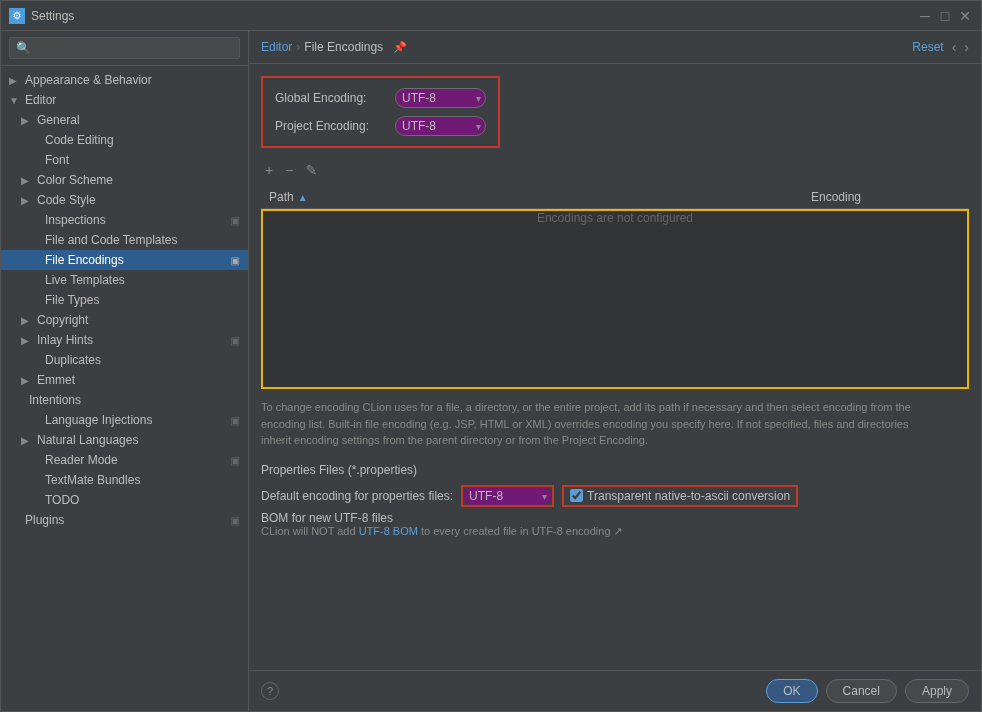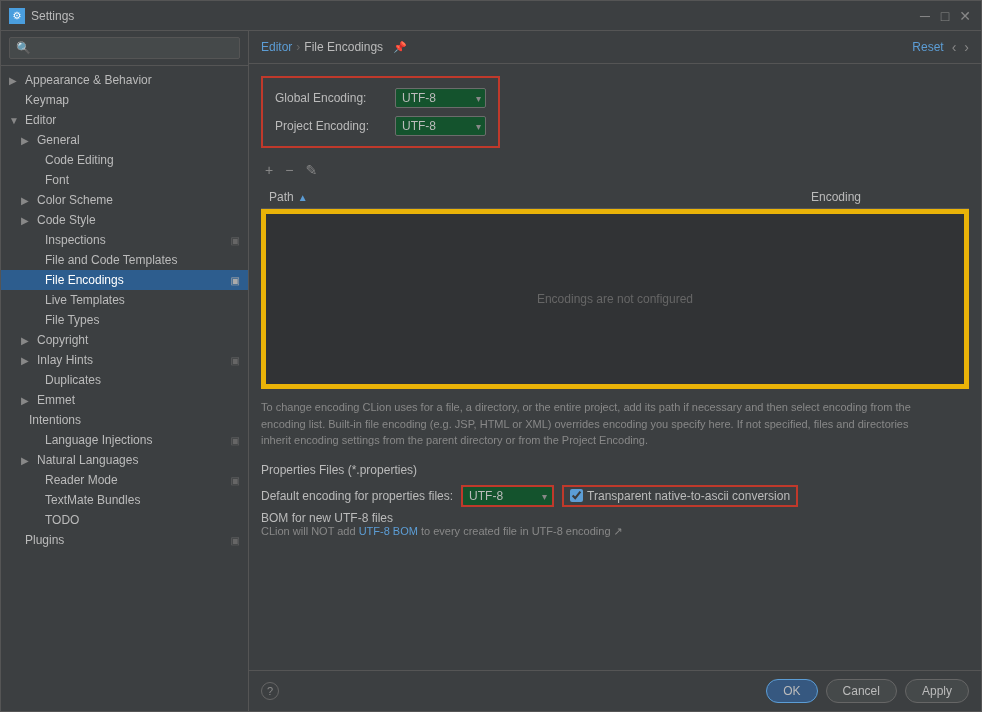--- a/index.html
+++ b/index.html
@@ -39,33 +39,33 @@
     .breadcrumb-pin { margin-left: 6px; color: #666; font-size: 11px; }
     .header-actions { display: flex; gap: 8px; align-items: center; }
     .reset-btn { color: #5c9dd5; cursor: pointer; font-size: 12px; background: none; border: none; }
     .nav-btn { color: #888; cursor: pointer; font-size: 14px; background: none; border: none; }
     .nav-btn:disabled { color: #555; cursor: default; }
 
     .main-content { flex: 1; overflow-y: auto; padding: 12px; }
     .encoding-row { display: flex; align-items: center; margin-bottom: 8px; }
     .encoding-row:last-child { margin-bottom: 0; }
     .encoding-label { color: #bbbbbb; font-size: 12px; width: 120px; }
-    .encoding-select { background: #14532d; border: 1px solid #6c6c6c; color: #bbbbbb; padding: 2px 20px 2px 6px; font-size: 12px; appearance: none; -webkit-appearance: none; cursor: pointer; position: relative; outline: none; border-radius: 2px; min-width: 80px; }
+    .encoding-select { background: #701a75; border: 1px solid #6c6c6c; color: #bbbbbb; padding: 2px 20px 2px 6px; font-size: 12px; appearance: none; -webkit-appearance: none; cursor: pointer; position: relative; outline: none; border-radius: 10px; min-width: 80px; }
     .select-wrapper { position: relative; display: inline-block; }
     .select-wrapper::after { content: '▾'; position: absolute; right: 5px; top: 50%; transform: translateY(-50%); color: #888; pointer-events: none; font-size: 10px; }
 
     .toolbar-row { display: flex; align-items: center; gap: 4px; margin-bottom: 6px; }
     .toolbar-btn { background: none; border: none; color: #888; cursor: pointer; font-size: 14px; padding: 2px 4px; }
 
     .table-header { display: flex; background: #3c3f41; border-bottom: 1px solid #555; padding: 4px 8px; }
     .table-col-path { flex: 1; color: #bbbbbb; font-size: 12px; display: flex; align-items: center; gap: 4px; }
     .table-col-encoding { width: 150px; color: #bbbbbb; font-size: 12px; }
     .sort-arrow { color: #5c9dd5; font-size: 10px; }
 
-    .table-body { height: 180px; background: #313335; display: flex; align-items: center; justify-content: center; border: 5px solid #eab308; }
+    .table-body { height: 180px; background: #313335; display: flex; justify-content: center; border: 2px solid #eab308; }
     .empty-text { color: #666; font-size: 12px; }
 
     .description-text { font-size: 11px; color: #888888; line-height: 1.5; margin: 10px 0 14px 0; max-width: 680px; }
 
     .section-title { color: #bbbbbb; font-size: 12px; margin-bottom: 8px; }
 
     .props-row { display: flex; align-items: center; gap: 8px; margin-bottom: 0; flex-wrap: wrap; }
     .props-label { color: #bbbbbb; font-size: 12px; }
 
     .checkbox-wrapper { display: flex; align-items: center; gap: 4px; border: 2px solid #c0392b; padding: 2px 6px; }
@@ -119,24 +119,20 @@
       <div class="search-box">
         <input type="text" class="search-input" placeholder="🔍" style="">
       </div>
       <div class="tree">
 
         <div class="tree-item" style="padding-left:8px;">
           <span class="tree-arrow">▶</span>
           <span class="tree-label">Appearance &amp; Behavior</span>
         </div>
 
-        <div class="tree-item" style="padding-left:8px;">
-          <span class="tree-arrow" style="visibility:hidden;">▶</span>
-          <span class="tree-label">Keymap</span>
-        </div>
 
         <div class="tree-item" style="padding-left:8px;">
           <span class="tree-arrow">▼</span>
           <span class="tree-label">Editor</span>
         </div>
 
         <div class="tree-item" style="padding-left:20px;">
           <span class="tree-arrow">▶</span>
           <span class="tree-label">General</span>
         </div>

